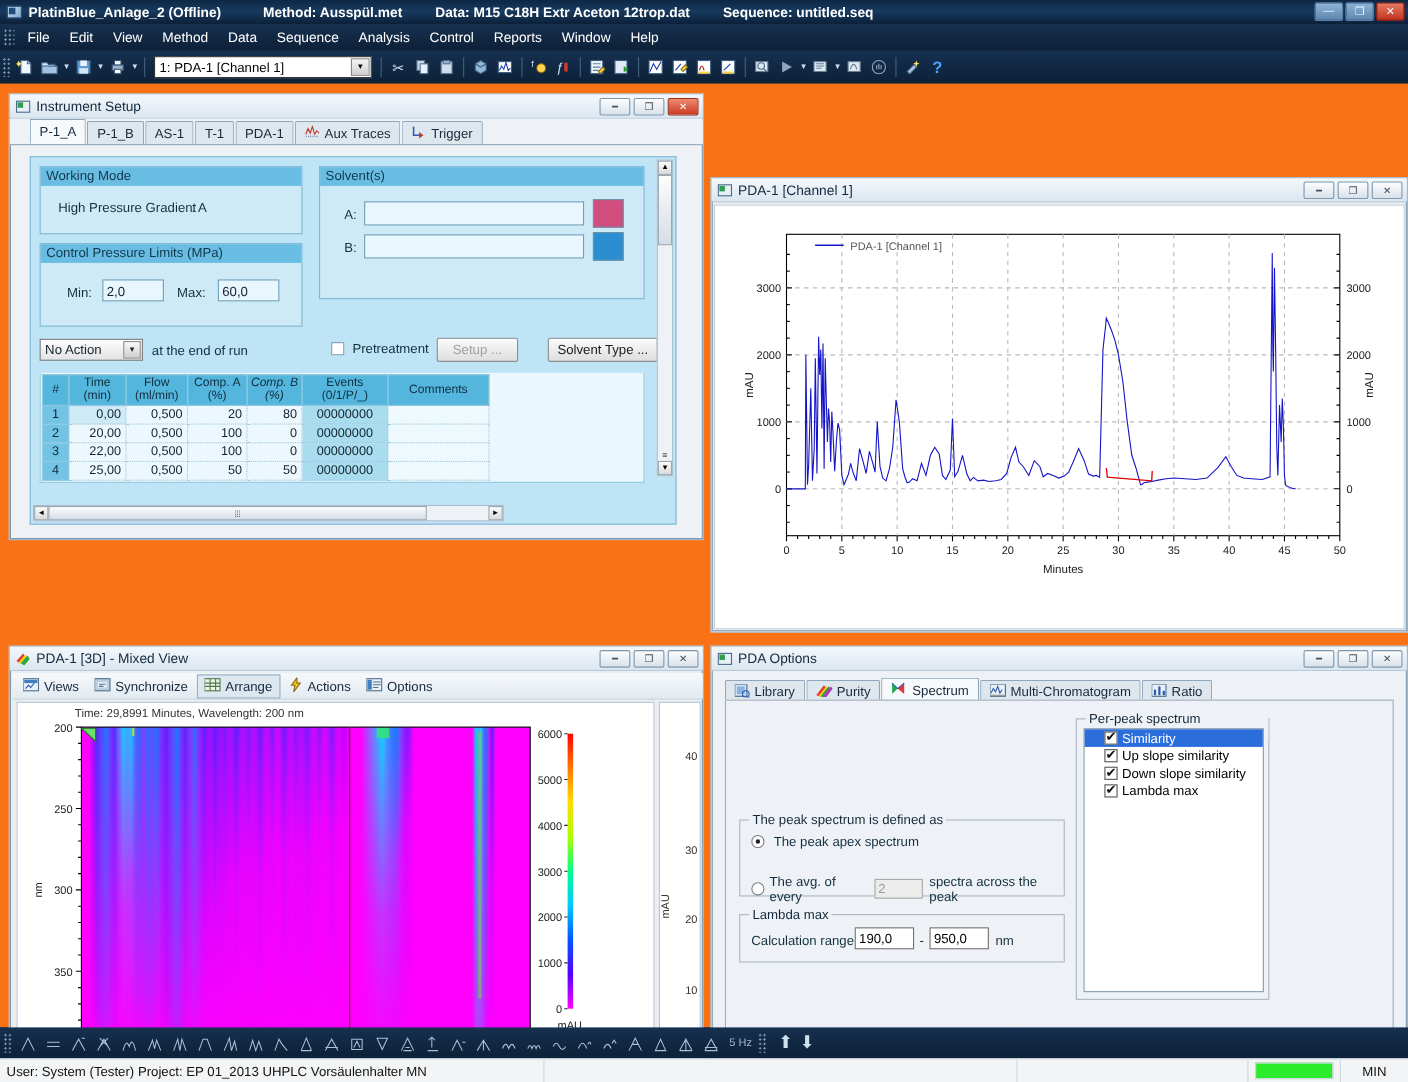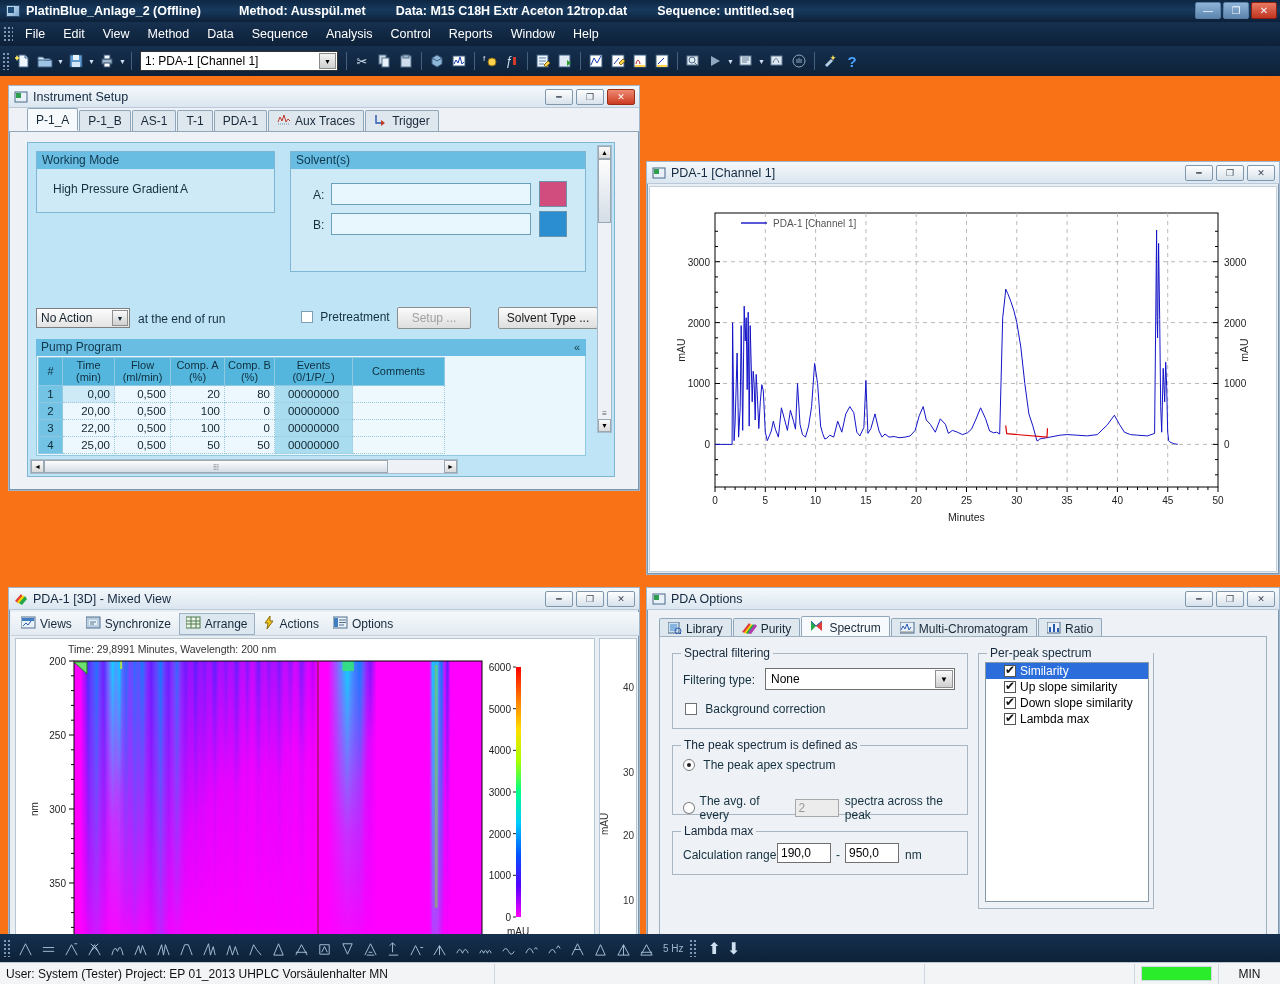--- a/index.html
+++ b/index.html
@@ -449,20 +449,27 @@
     </div>
 
     <div class="ist-body">
 
       <div class="grpbox" style="left:8px;top:8px;width:239px;height:62px;">
         <div class="grp-head">Working Mode</div>
         <div style="position:absolute;left:16px;top:30px;" class="lbl">High Pressure Gradient</div>
         <div style="position:absolute;left:137px;top:30px;" class="lbl">: A</div>
       </div>
 
+      <div class="grpbox" style="left:8px;top:78px;width:239px;height:76px;">
+        <div class="grp-head">Control Pressure Limits (MPa)</div>
+        <div style="position:absolute;left:24px;top:37px;" class="lbl">Min:</div>
+        <div class="tinput" style="position:absolute;left:56px;top:32px;width:56px;">2,0</div>
+        <div style="position:absolute;left:124px;top:37px;" class="lbl">Max:</div>
+        <div class="tinput" style="position:absolute;left:161px;top:32px;width:56px;">60,0</div>
+      </div>
 
       <div class="grpbox" style="left:262px;top:8px;width:296px;height:121px;">
         <div class="grp-head">Solvent(s)</div>
         <div style="position:absolute;left:22px;top:36px;" class="lbl">A:</div>
         <div class="tinput" style="position:absolute;left:40px;top:31px;width:200px;height:22px;"></div>
         <div class="swatch" id="swatch-a" style="position: absolute; left: 248px; top: 29px; background: rgb(209, 77, 126);"></div>
         <div style="position:absolute;left:22px;top:66px;" class="lbl">B:</div>
         <div class="tinput" style="position:absolute;left:40px;top:61px;width:200px;height:22px;"></div>
         <div class="swatch" id="swatch-b" style="position: absolute; left: 248px; top: 59px; background: rgb(42, 142, 208);"></div>
       </div>
@@ -474,33 +481,29 @@
       <div class="lbl" style="position:absolute;left:110px;top:169px;">at the end of run</div>
 
       <div style="position:absolute;left:273px;top:167px;">
         <span class="chk"></span>
         <span class="lbl" style="margin-left:4px;">Pretreatment</span>
       </div>
       <div class="btn disabled" style="position:absolute;left:369px;top:164px;width:74px;height:22px;">Setup ...</div>
       <div class="btn" style="position:absolute;left:470px;top:164px;width:100px;height:22px;">Solvent Type ...</div>
 
       <div style="position:absolute;left:8px;top:196px;width:550px;">
-        <div class="pp-head">
-          <span>Pump Program</span>
-          <span style="position:absolute;right:6px;top:0;font-size:11px;">«</span>
-        </div>
         <div style="background:#eaf7fd;border:1px solid #8fc8e0;border-top:none;padding:1px;">
           <table class="pp" style="width:100%;">
             <thead>
               <tr>
                 <th style="width:24px;"><span>#</span></th>
                 <th style="width:52px;"><span>Time</span><br><span>(min)</span></th>
                 <th style="width:56px;"><span>Flow</span><br><span>(ml/min)</span></th>
                 <th style="width:54px;"><span>Comp. A</span><br><span>(%)</span></th>
-                <th style="width:50px;"><span>Comp. B</span><br><span>(%)</span></th>
+                <th style="width:50px;font-style:italic;"><span>Comp. B</span><br><span>(%)</span></th>
                 <th style="width:78px;"><span>Events</span><br><span>(0/1/P/_)</span></th>
                 <th style="width:92px;"><span>Comments</span></th>
                 <th style="width:auto;background:#eaf7fd;border:none;"></th>
               </tr>
             </thead>
             <tbody>
               <tr>
                 <td class="idx">1</td>
                 <td class="num" style="background:#cfeaf7;">0,00</td>
                 <td class="num">0,500</td>
@@ -1382,32 +1385,20 @@
               <rect x="2" y="5" width="2" height="5" fill="#2a5ab0"></rect>
               <rect x="6" y="2" width="2" height="8" fill="#2a5ab0"></rect>
               <rect x="10" y="6" width="2" height="4" fill="#2a5ab0"></rect>
             </svg></span>
         <span>Ratio</span>
       </div>
     </div>
 
     <div class="pdo-body">
 
-      <div class="fieldset" style="left:12px;top:16px;width:296px;height:76px;">
-        <div class="legend">Spectral filtering</div>
-        <div class="lbl" style="position:absolute;left:10px;top:19px;">Filtering type:</div>
-        <div style="position:absolute;left:92px;top:14px;width:190px;height:22px;background:#fff;border:1px solid #707070;">
-          <span style="position:absolute;left:5px;top:3px;font-size:12px;">None</span>
-          <span style="position:absolute;right:1px;top:1px;width:18px;height:18px;background:linear-gradient(180deg,#fafafa,#cfcfcf);border:1px solid #8f8f8f;display:flex;align-items:center;justify-content:center;font-size:8px;">▼</span>
-        </div>
-        <div style="position:absolute;left:12px;top:48px;">
-          <span class="chk" style="border-color:#707070;"></span>
-          <span class="lbl" style="margin-left:5px;">Background correction</span>
-        </div>
-      </div>
 
       <div class="fieldset" style="left:12px;top:108px;width:296px;height:70px;">
         <div class="legend">The peak spectrum is defined as</div>
         <div style="position:absolute;left:10px;top:12px;">
           <span class="radio on"></span>
           <span class="lbl" style="margin-left:5px;">The peak apex spectrum</span>
         </div>
         <div style="position:absolute;left:10px;top:48px;display:flex;align-items:center;">
           <span class="radio"></span>
           <span class="lbl" style="margin-left:5px;">The avg. of every</span>

